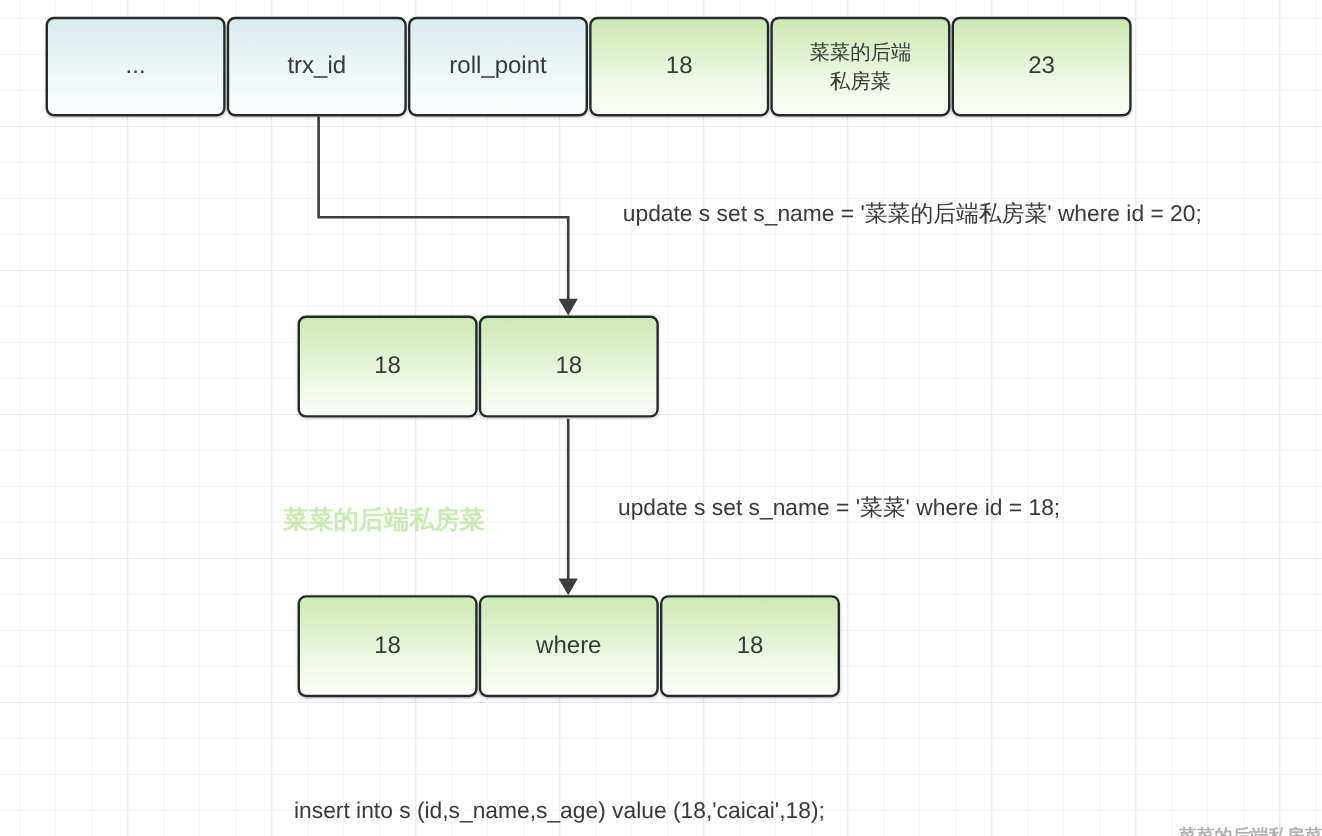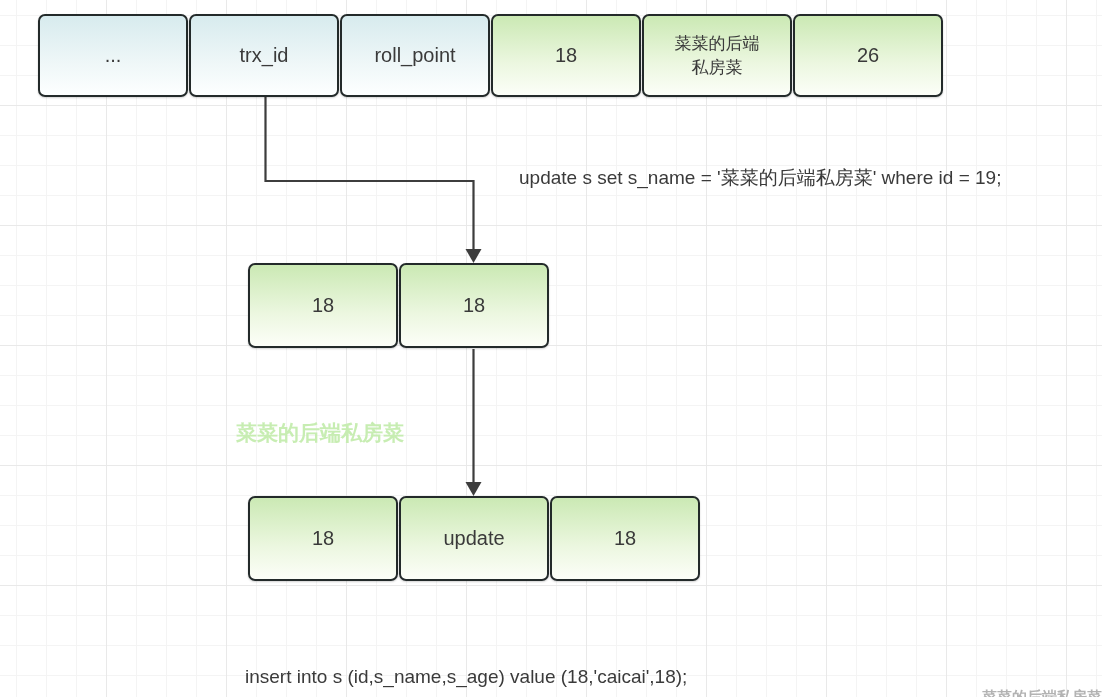--- a/index.html
+++ b/index.html
@@ -119,47 +119,48 @@
     <div class="cell blue">
       <span>roll_point</span>
     </div>
     <div class="cell green">
       <span>18</span>
     </div>
     <div class="cell green">
       <span class="wrap-narrow">菜菜的后端私房菜</span>
     </div>
     <div class="cell green">
-      <span>26</span>
+      <span>23</span>
     </div>
   </div>
 
   <div class="row row-mid pos-row-mid">
     <div class="cell green">
       <span>18</span>
     </div>
     <div class="cell green">
       <span>18</span>
     </div>
   </div>
 
   <div class="row row-bot pos-row-bot">
     <div class="cell green">
       <span>18</span>
     </div>
     <div class="cell green">
-      <span>update</span>
+      <span>where</span>
     </div>
     <div class="cell green">
       <span>18</span>
     </div>
   </div>
 
-  <div class="sql-text pos-sql1">update s set s_name = '菜菜的后端私房菜' where id = 19;</div>
+  <div class="sql-text pos-sql1">update s set s_name = '菜菜的后端私房菜' where id = 20;</div>
 
+  <div class="sql-text pos-sql2">update s set s_name = '菜菜' where id = 18;</div>
 
   <div class="sql-text pos-sql3">insert into s (id,s_name,s_age) value (18,'caicai',18);</div>
 
   <div class="watermark-green">菜菜的后端私房菜</div>
 
   <div class="watermark-clipped">菜菜的后端私房菜</div>
 
 </div>
 
 </body></html>

